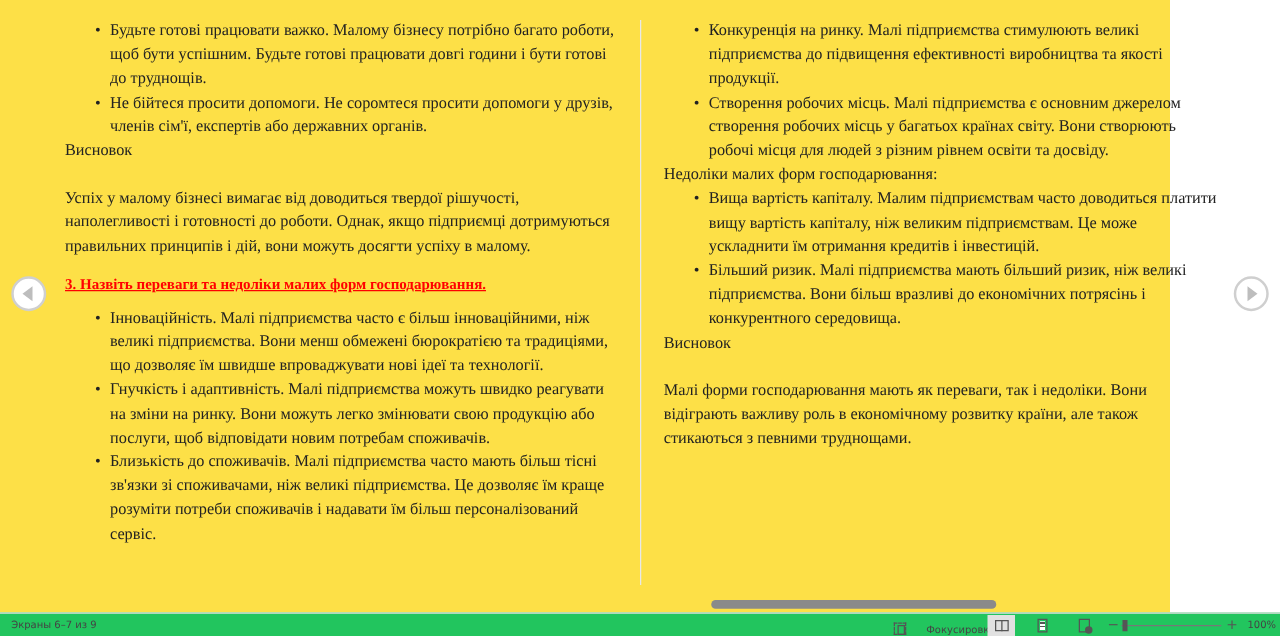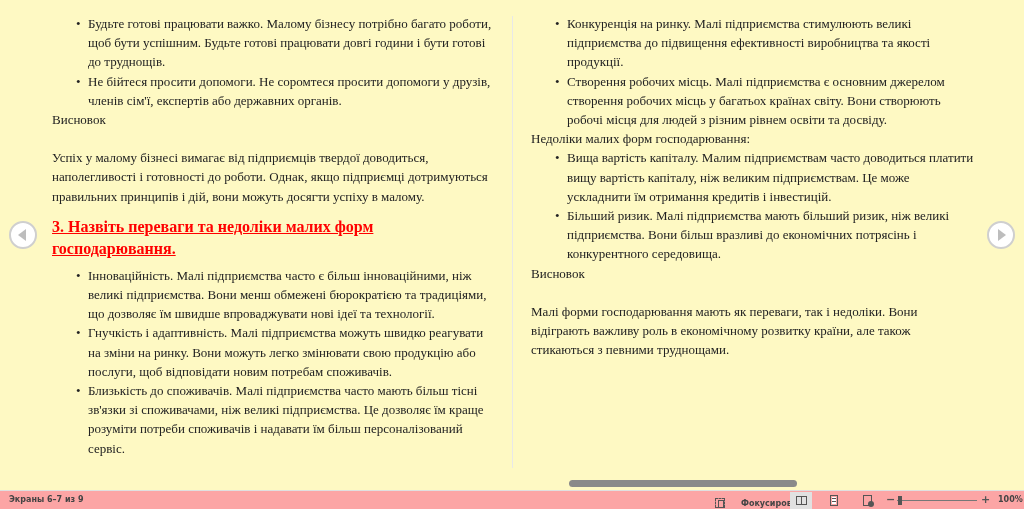--- a/index.html
+++ b/index.html
@@ -2,22 +2,22 @@
 <html><head>
   <meta charset="utf-8">
   <style>
     * { box-sizing: border-box; margin: 0; padding: 0; }
     html, body {
       width: 1024px; height: 509px; overflow: hidden;
       background: #ffffff;
       font-family: "Liberation Serif", "DejaVu Serif", serif;
     }
     .viewport {
-      position: absolute; left: 0; top: 0; width: 1024px; height: 490px;
-      background: #fef9c3;
+      position: absolute; left: 0; top: 0; width: 936px; height: 490px;
+      background: #fde047;
     }
     .page {
       position: absolute; top: 14px;
       font-size: 13px; line-height: 19.2px; color: #222;
     }
     .page.left { left: 52px; width: 445px; }
     .page.right { left: 531px; width: 445px; }
     .divider {
       position: absolute; left: 512px; top: 16px; width: 1px; height: 452px;
       background: #e8e8e8;
@@ -26,21 +26,21 @@
       position: relative;
       padding-left: 36px;
       text-indent: -12px;
       padding-left: 36px;
     }
     .bullet .dot { display: inline-block; width: 12px; text-indent: 0; }
     .plain { }
     .gap { height: 19px; }
     .heading {
       color: #ff0000; font-weight: bold; text-decoration: underline;
-      font-size: 16px; line-height: 22px;
+      font-size: 12px; line-height: 22px;
       margin: 10px 0 6px 0;
     }
     .nav-arrow {
       position: absolute; width: 28px; height: 28px; border-radius: 50%;
       border: 2px solid #cfcfcf; background: #fff;
       display: flex; align-items: center; justify-content: center;
       cursor: pointer;
     }
     .nav-arrow.left { left: 9px; top: 221px; }
     .nav-arrow.right { left: 987px; top: 221px; }
@@ -53,23 +53,23 @@
       width: 0; height: 0;
       border-top: 6px solid transparent; border-bottom: 6px solid transparent;
       border-left: 8px solid #bdbdbd; margin-left: 2px;
     }
     .hscroll {
       position: absolute; left: 569px; top: 480px; width: 228px; height: 7px;
       background: #8a8a8a; border-radius: 4px;
     }
     .statusbar {
       position: absolute; left: 0; top: 490px; width: 1024px; height: 19px;
-      background: #fca5a5; border-top: 1px solid #e0e0e0;
+      background: #22c55e; border-top: 1px solid #e0e0e0;
       font-family: "DejaVu Sans", "Liberation Sans", sans-serif;
-      font-size: 8px; color: #444; font-weight: bold;
+      font-size: 8px; color: #444;
     }
     .status-left { position: absolute; left: 9px; top: 4px; }
     .focus-btn {
       position: absolute; left: 713px; top: 2px; height: 15px;
       display: flex; align-items: flex-end; gap: 16px; padding: 0 2px;
     }
     .focus-icon {
       width: 10px; height: 10px; border: 1px dashed #555; position: relative;
     }
     .focus-icon::after {
@@ -114,21 +114,21 @@
   </style>
 </head>
 <body>
 
 <div class="viewport">
   <div class="page left">
     <div class="bullet"><span class="dot">•</span><span>Будьте готові працювати важко. Малому бізнесу потрібно багато роботи, щоб бути успішним. Будьте готові працювати довгі години і бути готові до труднощів.</span></div>
     <div class="bullet"><span class="dot">•</span><span>Не бійтеся просити допомоги. Не соромтеся просити допомоги у друзів, членів сім'ї, експертів або державних органів.</span></div>
     <div class="plain">Висновок</div>
     <div class="gap"></div>
-    <div class="plain">Успіх у малому бізнесі вимагає від підприємців твердої доводиться, наполегливості і готовності до роботи. Однак, якщо підприємці дотримуються правильних принципів і дій, вони можуть досягти успіху в малому.</div>
+    <div class="plain">Успіх у малому бізнесі вимагає від доводиться твердої рішучості, наполегливості і готовності до роботи. Однак, якщо підприємці дотримуються правильних принципів і дій, вони можуть досягти успіху в малому.</div>
     <div class="heading">3. Назвіть переваги та недоліки малих форм господарювання.</div>
     <div class="bullet"><span class="dot">•</span><span>Інноваційність. Малі підприємства часто є більш інноваційними, ніж великі підприємства. Вони менш обмежені бюрократією та традиціями, що дозволяє їм швидше впроваджувати нові ідеї та технології.</span></div>
     <div class="bullet"><span class="dot">•</span><span>Гнучкість і адаптивність. Малі підприємства можуть швидко реагувати на зміни на ринку. Вони можуть легко змінювати свою продукцію або послуги, щоб відповідати новим потребам споживачів.</span></div>
     <div class="bullet"><span class="dot">•</span><span>Близькість до споживачів. Малі підприємства часто мають більш тісні зв'язки зі споживачами, ніж великі підприємства. Це дозволяє їм краще розуміти потреби споживачів і надавати їм більш персоналізований сервіс.</span></div>
   </div>
 
   <div class="divider"></div>
 
   <div class="page right">
     <div class="bullet"><span class="dot">•</span><span>Конкуренція на ринку. Малі підприємства стимулюють великі підприємства до підвищення ефективності виробництва та якості продукції.</span></div>

